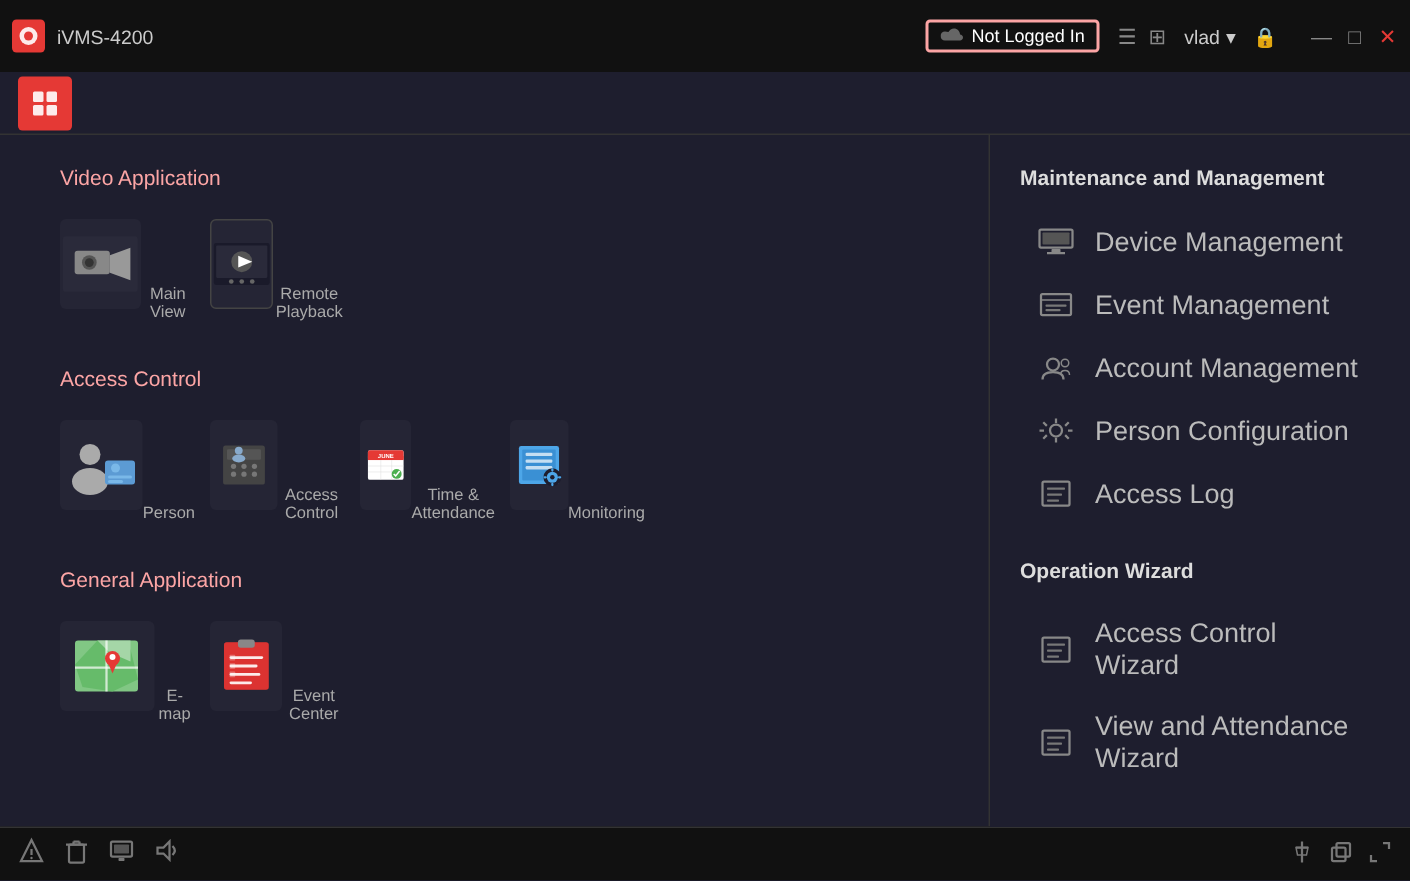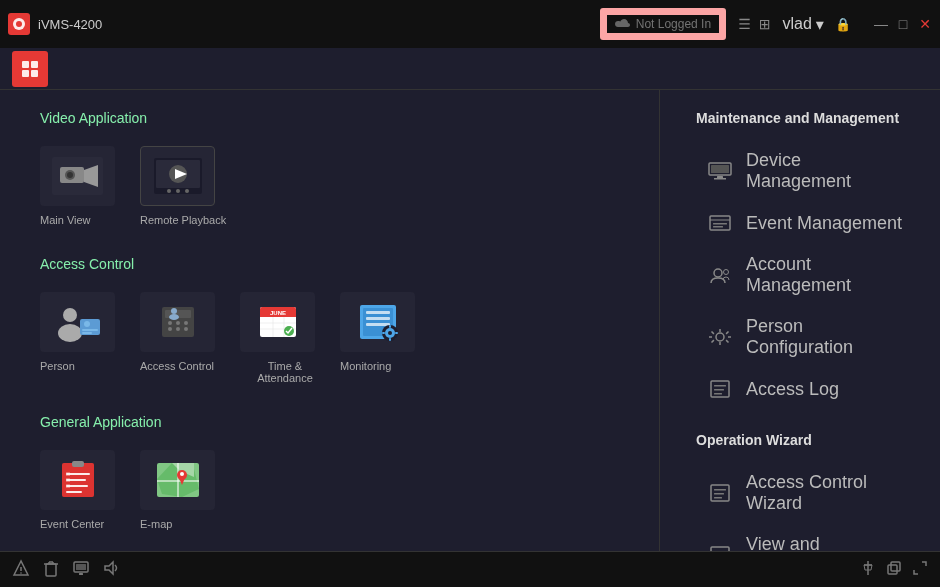--- a/index.html
+++ b/index.html
@@ -48,37 +48,37 @@
     .titlebar-right {
       display: flex;
       align-items: center;
       gap: 12px;
     }
     .cloud-status {
       display: flex;
       align-items: center;
       gap: 5px;
       font-size: 12px;
-      color: #737373;
-      border: 7px solid #fca5a5;
+      color: #ffffff;
+      border: 2px solid #fca5a5;
       padding: 2px 8px;
       border-radius: 3px;
     }
     .titlebar-icons {
       display: flex;
       align-items: center;
       gap: 8px;
       color: #888;
       font-size: 14px;
     }
     .user-info {
       display: flex;
       align-items: center;
       gap: 4px;
-      font-size: 16px;
+      font-size: 13px;
       color: #ccc;
     }
     .window-controls {
       display: flex;
       gap: 8px;
       margin-left: 10px;
     }
     .win-btn {
       width: 14px;
       height: 14px;
@@ -123,36 +123,36 @@
     
     .left-panel {
       flex: 1;
       padding: 20px 40px;
       overflow-y: auto;
       background: #1e1e2e;
     }
 
     .section-title {
       font-size: 14px;
-      color: #86efac;
+      color: #fca5a5;
       margin-bottom: 20px;
       font-weight: 500;
     }
 
     .icon-grid {
       display: flex;
       flex-wrap: wrap;
       gap: 10px;
       margin-bottom: 30px;
     }
 
     .icon-item {
       display: flex;
-      flex-direction: column;
-      align-items: flex-start;
+      flex-direction: row;
+      align-items: flex-end;
       width: 90px;
       cursor: pointer;
     }
 
     .icon-box {
       width: 75px;
       height: 60px;
       background: #252535;
       border-radius: 4px;
       display: flex;
@@ -210,21 +210,20 @@
       flex-shrink: 0;
     }
 
     .right-menu-label {
       font-size: 18px;
       color: #bbb;
     }
 
     .right-section {
       margin-bottom: 24px;
-      margin-left: 16px;
     }
 
     
     .bottombar {
       height: 36px;
       background: #111;
       display: flex;
       align-items: center;
       justify-content: space-between;
       padding: 0 12px;
@@ -422,56 +421,56 @@
       </div>
     </div>
 
     <div class="section-title">General Application</div>
     <div class="icon-grid">
 
       <div class="icon-item">
         <div class="icon-box">
           <svg width="52" height="42" viewBox="0 0 52 42">
 
+            <rect x="5" y="4" width="42" height="34" fill="#81c784" rx="2"></rect>
+
+            <polygon points="5,20 20,4 42,10 47,30 30,38 10,35" fill="#66bb6a"></polygon>
+            <polygon points="20,4 42,4 42,18 28,12" fill="#a5d6a7"></polygon>
+
+            <line x1="5" y1="22" x2="47" y2="22" stroke="white" stroke-width="1.5" opacity="0.7"></line>
+            <line x1="26" y1="4" x2="26" y2="38" stroke="white" stroke-width="1.5" opacity="0.7"></line>
+
+            <circle cx="30" cy="16" r="5" fill="#e53935"></circle>
+            <polygon points="27,19 33,19 30,26" fill="#e53935"></polygon>
+            <circle cx="30" cy="15" r="2" fill="white"></circle>
+          </svg>
+        </div>
+        <span class="icon-label">E-map</span>
+      </div>
+
+      <div class="icon-item">
+        <div class="icon-box">
+          <svg width="52" height="42" viewBox="0 0 52 42">
+
             <rect x="10" y="4" width="32" height="34" fill="#e53935" rx="2"></rect>
             <rect x="10" y="4" width="32" height="34" fill="#c62828" rx="2" opacity="0.3"></rect>
 
             <rect x="20" y="2" width="12" height="6" fill="#888" rx="2"></rect>
 
             <rect x="14" y="14" width="24" height="2" fill="white" rx="1" opacity="0.9"></rect>
             <rect x="14" y="20" width="20" height="2" fill="white" rx="1" opacity="0.9"></rect>
             <rect x="14" y="26" width="22" height="2" fill="white" rx="1" opacity="0.9"></rect>
             <rect x="14" y="32" width="16" height="2" fill="white" rx="1" opacity="0.9"></rect>
 
             <rect x="14" y="13" width="4" height="4" fill="white" opacity="0.3" rx="0.5"></rect>
             <rect x="14" y="19" width="4" height="4" fill="white" opacity="0.3" rx="0.5"></rect>
             <rect x="14" y="25" width="4" height="4" fill="white" opacity="0.3" rx="0.5"></rect>
           </svg>
         </div>
         <span class="icon-label">Event Center</span>
-      </div>
-
-      <div class="icon-item">
-        <div class="icon-box">
-          <svg width="52" height="42" viewBox="0 0 52 42">
-
-            <rect x="5" y="4" width="42" height="34" fill="#81c784" rx="2"></rect>
-
-            <polygon points="5,20 20,4 42,10 47,30 30,38 10,35" fill="#66bb6a"></polygon>
-            <polygon points="20,4 42,4 42,18 28,12" fill="#a5d6a7"></polygon>
-
-            <line x1="5" y1="22" x2="47" y2="22" stroke="white" stroke-width="1.5" opacity="0.7"></line>
-            <line x1="26" y1="4" x2="26" y2="38" stroke="white" stroke-width="1.5" opacity="0.7"></line>
-
-            <circle cx="30" cy="16" r="5" fill="#e53935"></circle>
-            <polygon points="27,19 33,19 30,26" fill="#e53935"></polygon>
-            <circle cx="30" cy="15" r="2" fill="white"></circle>
-          </svg>
-        </div>
-        <span class="icon-label">E-map</span>
       </div>
     </div>
 
   </div>
 
   <div class="divider-vertical"></div>
 
   <div class="right-panel">
     <div class="right-section">
       <div class="right-section-title">Maintenance and Management</div>

